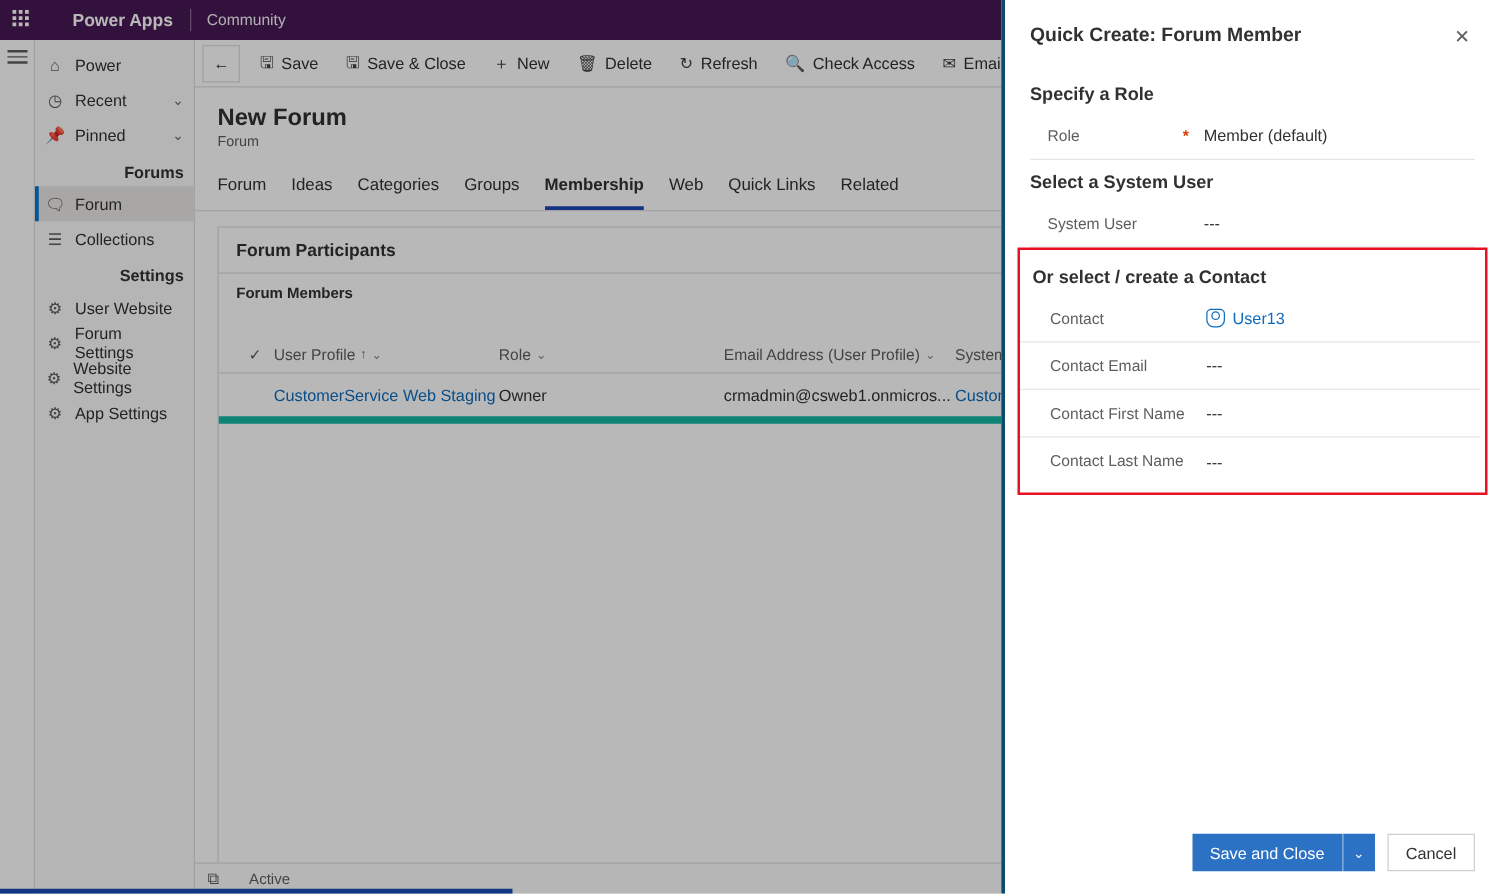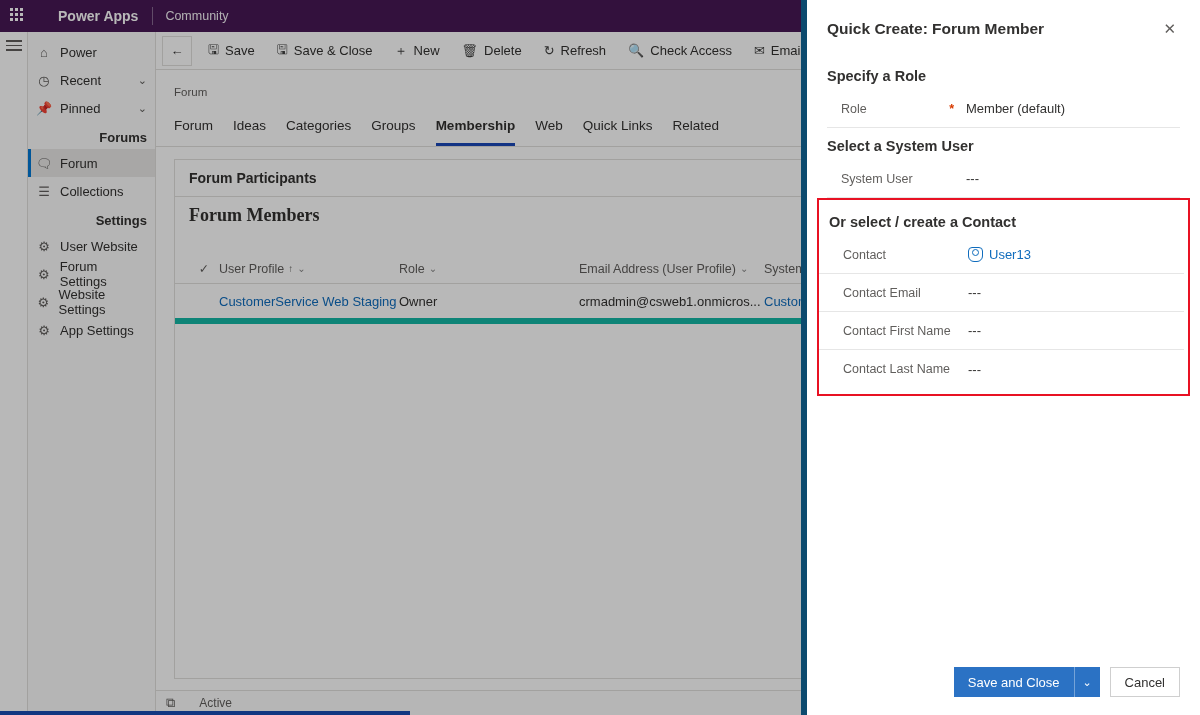--- a/index.html
+++ b/index.html
@@ -27,37 +27,37 @@
   .cmdbtn .ci { font-size:13px; color:#404040; }
   .backsq { width:30px; height:30px; display:flex; align-items:center; justify-content:center; border:1px solid #e1dfdd; margin-right:4px; }
   .pagehead { padding:14px 18px 6px 18px; }
   .pagehead h1 { font-size:19px; font-weight:600; }
   .pagehead .sub { font-size:11.5px; color:#605e5c; margin-top:2px; }
   .tabs { display:flex; gap:20px; padding:8px 18px 0 18px; border-bottom:1px solid #e1dfdd; }
   .tab { padding:6px 0 10px 0; font-size:13.5px; color:#323130; cursor:default; }
   .tab.active { font-weight:600; border-bottom:3px solid #1a47b8; }
   .section { margin:12px 18px; border:1px solid #e1dfdd; background:#fff; }
   .section-h1 { padding:10px 14px; font-size:14px; font-weight:600; border-bottom:1px solid #e1dfdd; }
-  .section-h2 { padding:8px 14px; font-size:18px; font-weight:600;font-family:Liberation Serif, serif; }
+  .section-h2 { padding:8px 14px; font-size:12px; font-weight:600; }
   .gridhead { display:flex; border-bottom:1px solid #e1dfdd; font-size:12.5px; color:#605e5c; height:30px; align-items:center; padding:0 14px; }
   .gh-chk { width:30px; text-align:center; }
   .gh { display:flex; align-items:center; gap:4px; }
   .gh .sortup { font-size:10px; }
   .col-up { width:180px; }
   .col-role { width:180px; }
   .col-email { width:185px; }
   .col-sys { flex:1; }
   .gridrow { display:flex; align-items:center; height:40px; padding:0 14px; font-size:13px; border-bottom:6px solid #14b8a6;}
   .gridrow .link { color:#0f6cbd; }
   .statusbar { position:absolute; left:0; right:0; bottom:0; height:25px; border-top:1px solid #e1dfdd; display:flex; align-items:center; padding:0 10px; color:#605e5c; font-size:12px; gap:24px; background:#fdfdfd;}
   .statusbar .sicon { font-size:13px; }
   
   .dim { position:absolute; left:0; top:0; width:801px; height:715px; background:rgba(0,0,0,.28); pointer-events:none; z-index:5; }
   
-  .qc { position:absolute; right:0; top:0; width:399px; height:715px; background:#fff; z-index:6; border-left:6px solid #0c4a6e; display:flex; flex-direction:column; }
+  .qc { position:absolute; right:0; top:0; width:399px; height:715px; background:#fff; z-index:6; border-left:3px solid #0c4a6e; display:flex; flex-direction:column; }
   .qc-head { display:flex; align-items:center; padding:16px 20px 8px 20px; }
   .qc-head h2 { font-size:15.5px; font-weight:600; flex:1; color:#323130; }
   .qc-close { font-size:15px; color:#605e5c; cursor:default; padding:4px; }
   .qc-body { padding:8px 20px; flex:1; overflow:auto; }
   .qc-sub { font-size:14.5px; font-weight:600; color:#323130; margin:10px 0 6px 0; }
   .fieldrow { display:flex; align-items:center; border-bottom:1px solid #e6e6e6; height:38px; }
   .fieldrow .lbl { width:135px; font-size:12.5px; color:#605e5c; padding-left:14px; display:flex; align-items:center; gap:6px; }
   .fieldrow .req { color:#d83b01; font-weight:700; margin-left:auto; padding-right:8px; }
   .fieldrow .val { flex:1; font-size:13px; color:#323130; display:flex; align-items:center; gap:6px; padding-left:4px; }
   .contact-chip { color:#0f6cbd; font-weight:400; display:flex; align-items:center; gap:6px; }
@@ -179,20 +179,21 @@
           <span class="ci">✉</span>
           <span>Email a Link</span>
         </div>
       <div class="cmdbtn">
           <span class="ci">⇆</span>
           <span>Flo...</span>
         </div>
     </div>
 
     <div class="pagehead">
+      <h1>New Forum</h1>
       <div class="sub">Forum</div>
     </div>
 
     <div class="tabs">
       <div class="tab">Forum</div>
       <div class="tab">Ideas</div>
       <div class="tab">Categories</div>
       <div class="tab">Groups</div>
       <div class="tab active">Membership</div>
       <div class="tab">Web</div>

